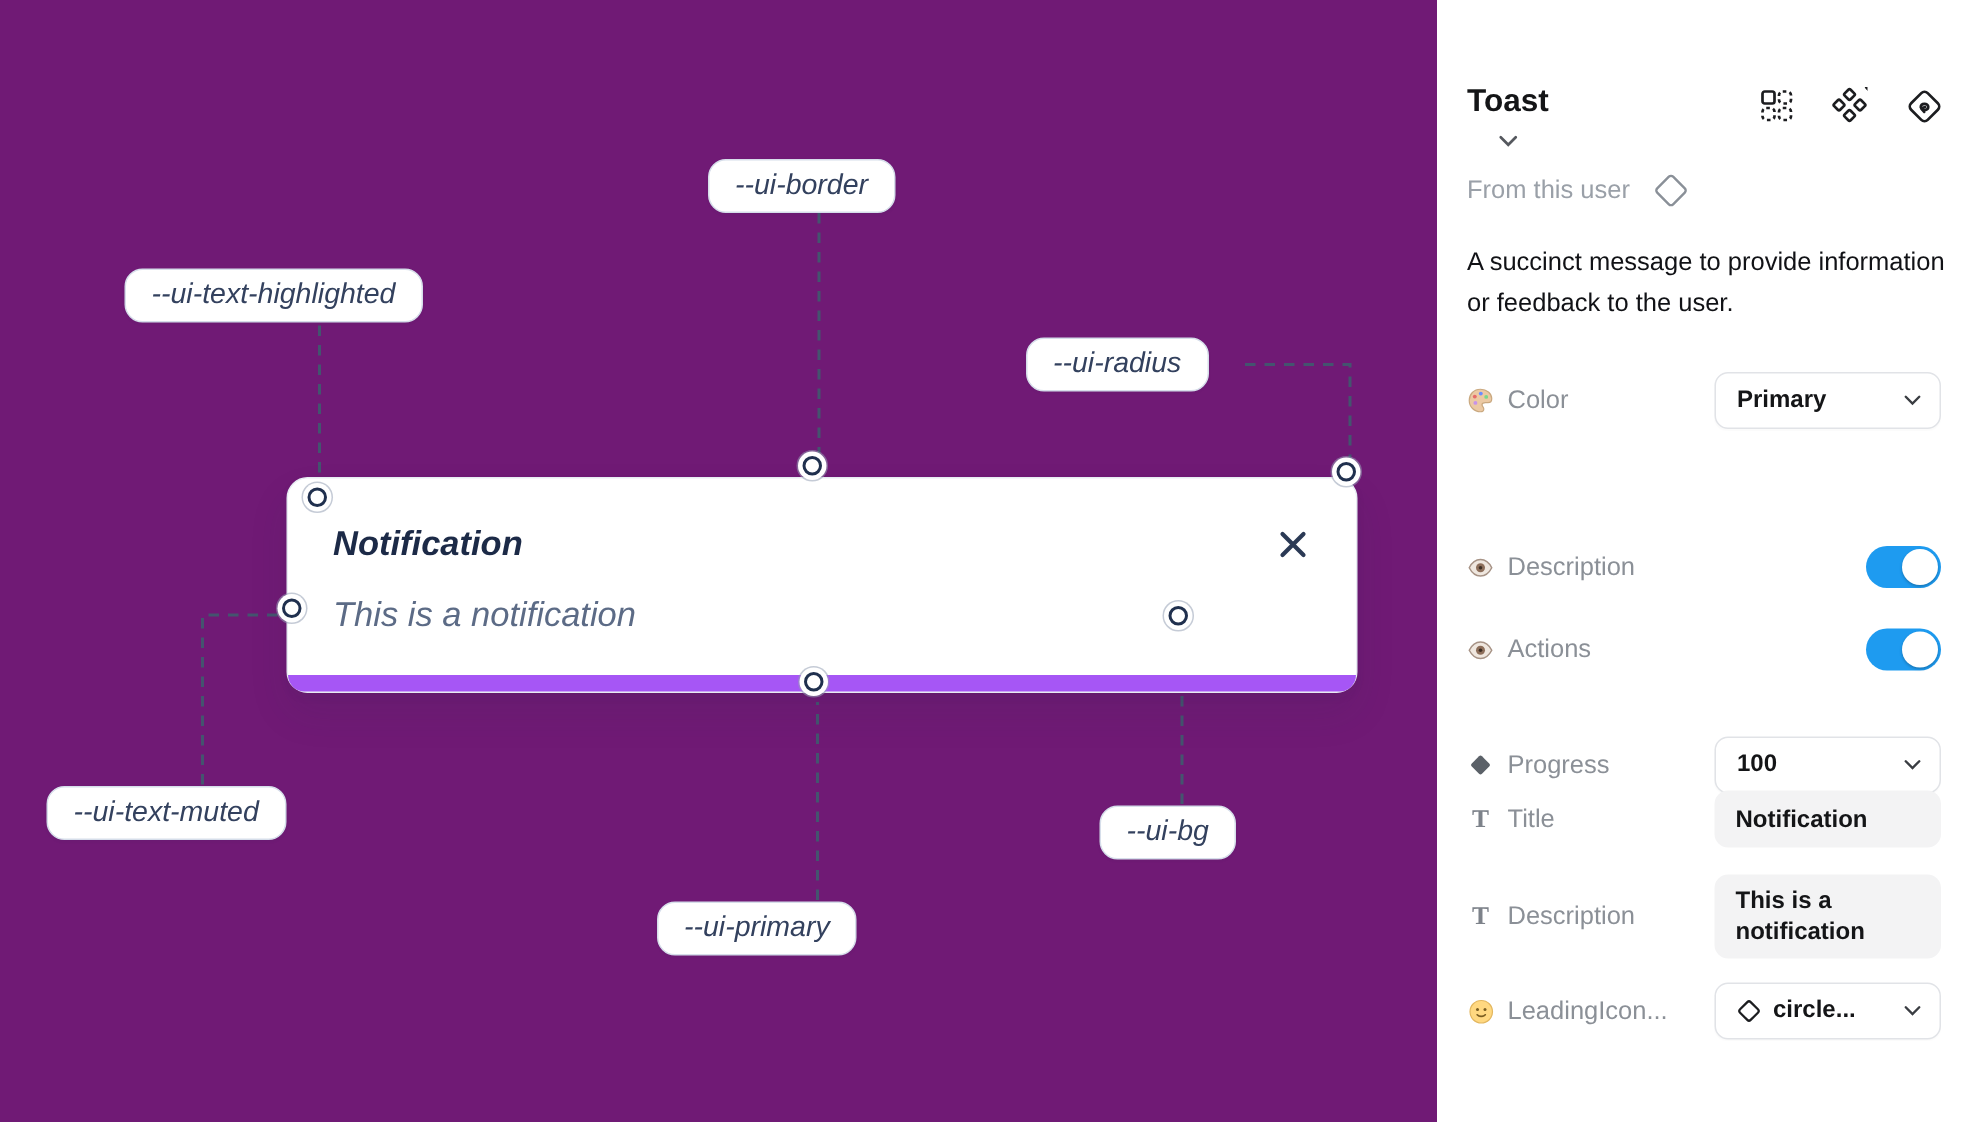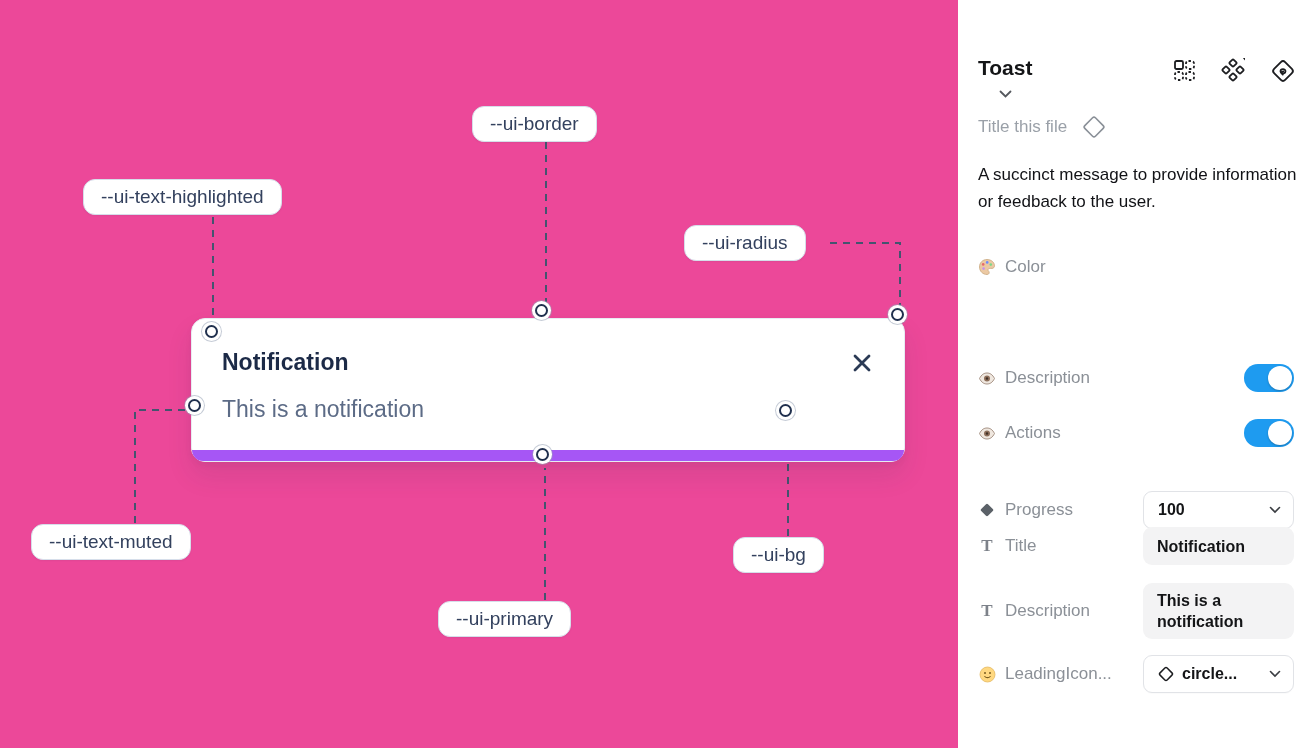--- a/index.html
+++ b/index.html
@@ -1,20 +1,20 @@
 <!DOCTYPE html>
 <html><head>
 <meta charset="utf-8">
 <style>
   * { margin:0; padding:0; box-sizing:border-box; }
   html,body { width:1312px; height:748px; font-family:"Liberation Sans", sans-serif; }
   .stage { position:relative; width:1312px; height:748px; overflow:hidden; background:#fff; }
 
   
-  .canvas { position:absolute; left:0; top:0; width:1101px; height:748px; background:#ec4899; }
+  .canvas { position:absolute; left:0; top:0; width:1101px; height:748px; background:#701a75;font-style:italic; }
   .wires { position:absolute; left:0; top:0; width:958px; height:748px; }
   .wires path { fill:none; stroke:#44546f; stroke-width:2; stroke-dasharray:7 6; }
 
   .pill {
     position:absolute; height:36px; line-height:33px; padding:0 17px;
     background:#fff; border:1.5px solid #d6deea; border-radius:12px;
     color:#33415e; font-size:19px; white-space:nowrap;
     box-shadow:0 1px 2px rgba(40,55,90,.06);
   }
 
@@ -142,41 +142,47 @@
         </g>
       </svg>
       <svg width="26" height="26" viewBox="0 0 26 26">
         <rect x="5.2" y="5.2" width="15.6" height="15.6" rx="3" transform="rotate(45 13 13)" fill="none" stroke="#1c1d20" stroke-width="1.8"></rect>
         <path d="M10.5 13.5 C10.5 10.5 15.5 10.5 15.5 13.2 C15.5 15.6 12.5 15.8 11.4 14.6" fill="none" stroke="#1c1d20" stroke-width="1.8" stroke-linecap="round"></path>
         <path d="M12.8 16.6 L10.9 14.4 L13.4 13.4" fill="none" stroke="#1c1d20" stroke-width="1.8" stroke-linecap="round" stroke-linejoin="round"></path>
       </svg>
     </div>
 
     <div class="from-file">
-      <span>Title this file</span>
+      <span>From this user</span>
       <svg width="26" height="26" viewBox="0 0 26 26">
         <rect x="5.5" y="5.5" width="15" height="15" rx="2" transform="rotate(45 13 13)" fill="none" stroke="#8a9098" stroke-width="1.6"></rect>
       </svg>
     </div>
 
     <p class="panel-desc">A succinct message to provide information or feedback to the user.</p>
 
     <div class="prow" style="top:248px;">
       <div class="prow-label">
         <span class="ic">
           <svg width="18" height="18" viewBox="0 0 18 18">
             <path d="M9 1.5 C4.5 1.5 1.5 4.8 1.5 9 C1.5 13.2 4.8 16.5 9 16.5 C10.4 16.5 11.2 15.7 11.2 14.6 C11.2 13.2 10 12.9 10 11.9 C10 10.9 10.9 10.4 12.3 10.4 L14 10.4 C15.5 10.4 16.5 9.3 16.5 7.8 C16.5 4.2 13.1 1.5 9 1.5 Z" fill="#ecc9a3" stroke="#c9a87f" stroke-width="0.8"></path>
             <circle cx="5.2" cy="6.4" r="1.3" fill="#e76a6a"></circle>
             <circle cx="9.2" cy="4.4" r="1.3" fill="#6b8cff"></circle>
             <circle cx="12.8" cy="6.6" r="1.3" fill="#7bd88a"></circle>
             <circle cx="5.6" cy="10.6" r="1.3" fill="#c792ea"></circle>
           </svg>
         </span>
         <span>Color</span>
       </div>
+      <div class="select">
+        <span class="grow">Primary</span>
+        <svg width="12" height="8" viewBox="0 0 12 8">
+          <polyline points="1.5,1.5 6,6 10.5,1.5" fill="none" stroke="#3a3d42" stroke-width="1.6" stroke-linecap="round"></polyline>
+        </svg>
+      </div>
     </div>
 
 
     <div class="prow" style="top:359px;">
       <div class="prow-label">
         <span class="ic">
           <svg width="18" height="13" viewBox="0 0 18 13">
             <path d="M1.5 6.5 C3.5 2.5 6 1 9 1 C12 1 14.5 2.5 16.5 6.5 C14.5 10.5 12 12 9 12 C6 12 3.5 10.5 1.5 6.5 Z" fill="#efe7df" stroke="#a79386" stroke-width="1"></path>
             <circle cx="9" cy="6.5" r="3" fill="#8d6e5a"></circle>
             <circle cx="9" cy="6.5" r="1.2" fill="#3c2e24"></circle>

